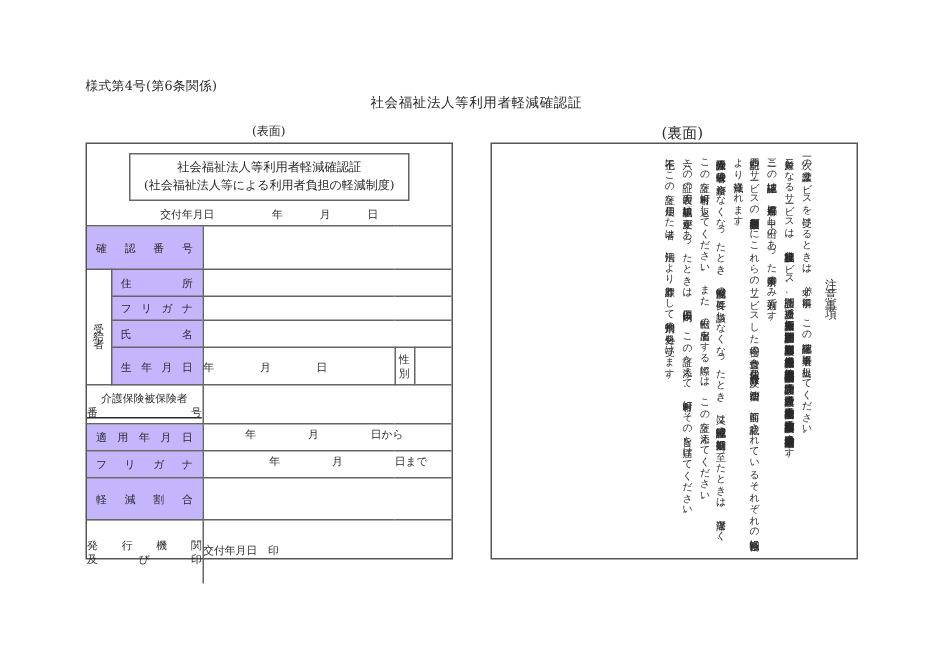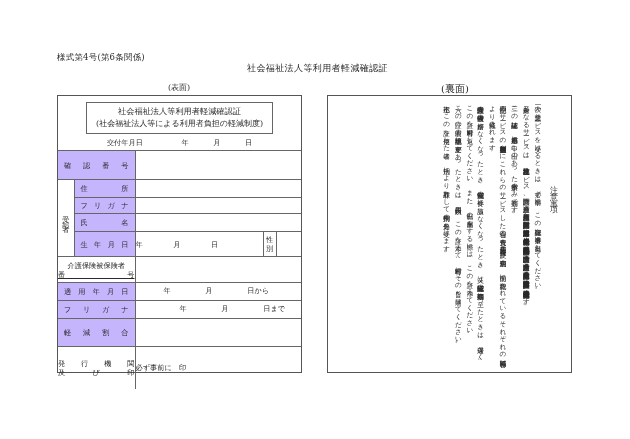--- a/index.html
+++ b/index.html
@@ -348,21 +348,21 @@
           <span class="spread">軽減割合</span>
         </td>
         <td colspan="3" class="cell-value no-right"></td>
       </tr>
 
       <tr>
         <td colspan="2" class="issuer-label no-left no-bottom" style="height:42px">
           <span class="l1">発行機関</span>
           <span class="l2">及び印</span>
         </td>
-        <td colspan="3" id="issuer-value" class="no-right no-bottom">必ず事前に　印</td>
+        <td colspan="3" id="issuer-value" class="no-right no-bottom">交付年月日　印</td>
       </tr>
     </tbody>
   </table>
 </div>
 
 <div id="back-panel">
   <div id="notes-heading">注意事項</div>
   <div id="notes-list">
     <div class="note-item"><span class="note-num">一</span><span>次の介護サービスを受けるときは、必ず事前に、この確認証を事業者に提出してください。</span></div>
     <div class="note-item"><span class="note-num">二</span><span>対象となるサービスは、介護福祉施設サービス、訪問介護、通所介護、短期入所生活介護、夜間対応型訪問介護、認知症対応型通所介護、小規模多機能型居宅介護、地域密着型介護老人福祉施設入所者生活介護、介護予防訪問介護、介護予防通所介護、介護予防短期入所生活介護、介護予防認知症対応型通所介護及び介護予防小規模多機能型居宅介護です。</span></div>

